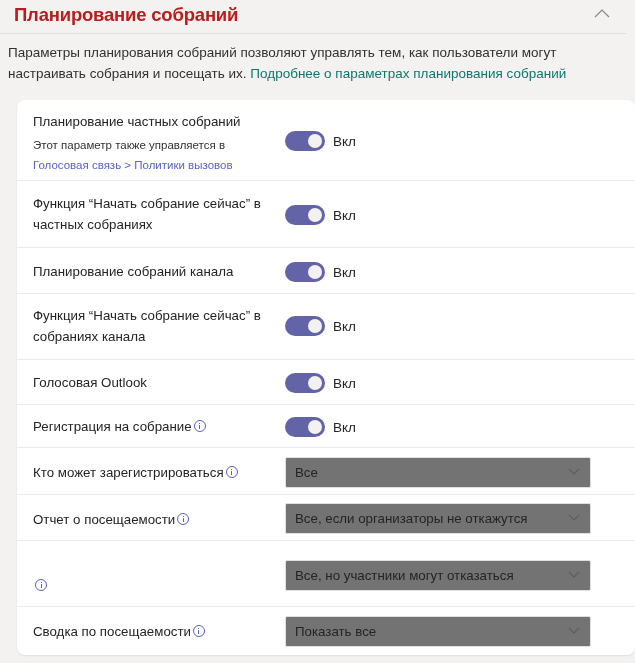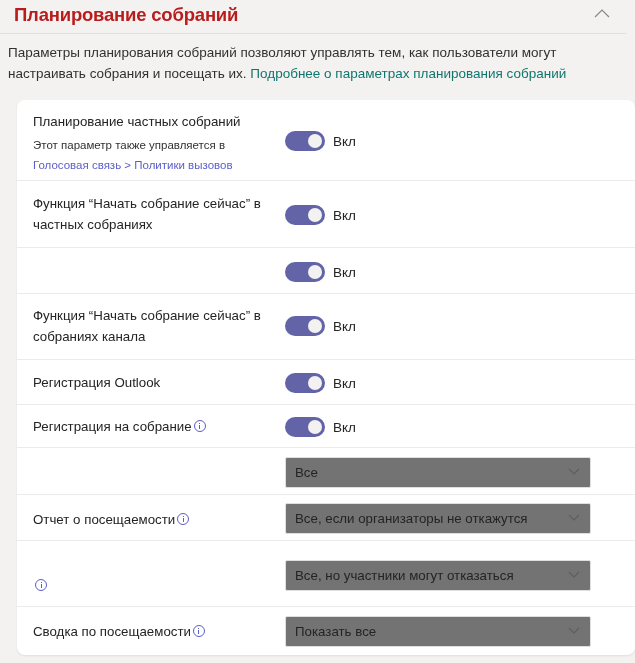--- a/index.html
+++ b/index.html
@@ -62,59 +62,61 @@
     <div class="lbl" style="top:12px;">Функция “Начать собрание сейчас” в частных собраниях</div>
     <div class="toggle-wrap" style="top:24px;">
       <div class="toggle">
           <div class="knob"></div>
         </div>
       <span class="tlabel">Вкл</span>
     </div>
   </div>
 
   <div class="row" style="top:148px;height:46px;">
+    <div class="lbl" style="top:13px;">Планирование собраний канала</div>
     <div class="toggle-wrap" style="top:14px;">
       <div class="toggle">
           <div class="knob"></div>
         </div>
       <span class="tlabel">Вкл</span>
     </div>
   </div>
 
   <div class="row" style="top:194px;height:66px;">
     <div class="lbl" style="top:11px;">Функция “Начать собрание сейчас” в собраниях канала</div>
     <div class="toggle-wrap" style="top:22px;">
       <div class="toggle">
           <div class="knob"></div>
         </div>
       <span class="tlabel">Вкл</span>
     </div>
   </div>
 
   <div class="row" style="top:260px;height:45px;">
-    <div class="lbl" style="top:12px;">Регистрация Outlook</div>
+    <div class="lbl" style="top:12px;">Голосовая Outlook</div>
     <div class="toggle-wrap" style="top:13px;">
       <div class="toggle">
           <div class="knob"></div>
         </div>
       <span class="tlabel">Вкл</span>
     </div>
   </div>
 
   <div class="row" style="top:305px;height:43px;">
     <div class="lbl" style="top:11px;"><span>Регистрация на собрание</span><span class="info"></span></div>
     <div class="toggle-wrap" style="top:12px;">
       <div class="toggle">
           <div class="knob"></div>
         </div>
       <span class="tlabel">Вкл</span>
     </div>
   </div>
 
   <div class="row" style="top:348px;height:47px;">
+    <div class="lbl" style="top:14px;"><span>Кто может зарегистрироваться</span><span class="info"></span></div>
     <div class="select" style="top:9px;">
       <span class="val">Все</span>
       <svg class="chev" viewBox="0 0 12 8">
           <polyline points="1,1 6,6 11,1" fill="none" stroke="#605e5c" stroke-width="1.1"></polyline>
         </svg>
     </div>
   </div>
 
   <div class="row" style="top:395px;height:46px;">
     <div class="lbl" style="top:14px;"><span>Отчет о посещаемости</span><span class="info"></span></div>

